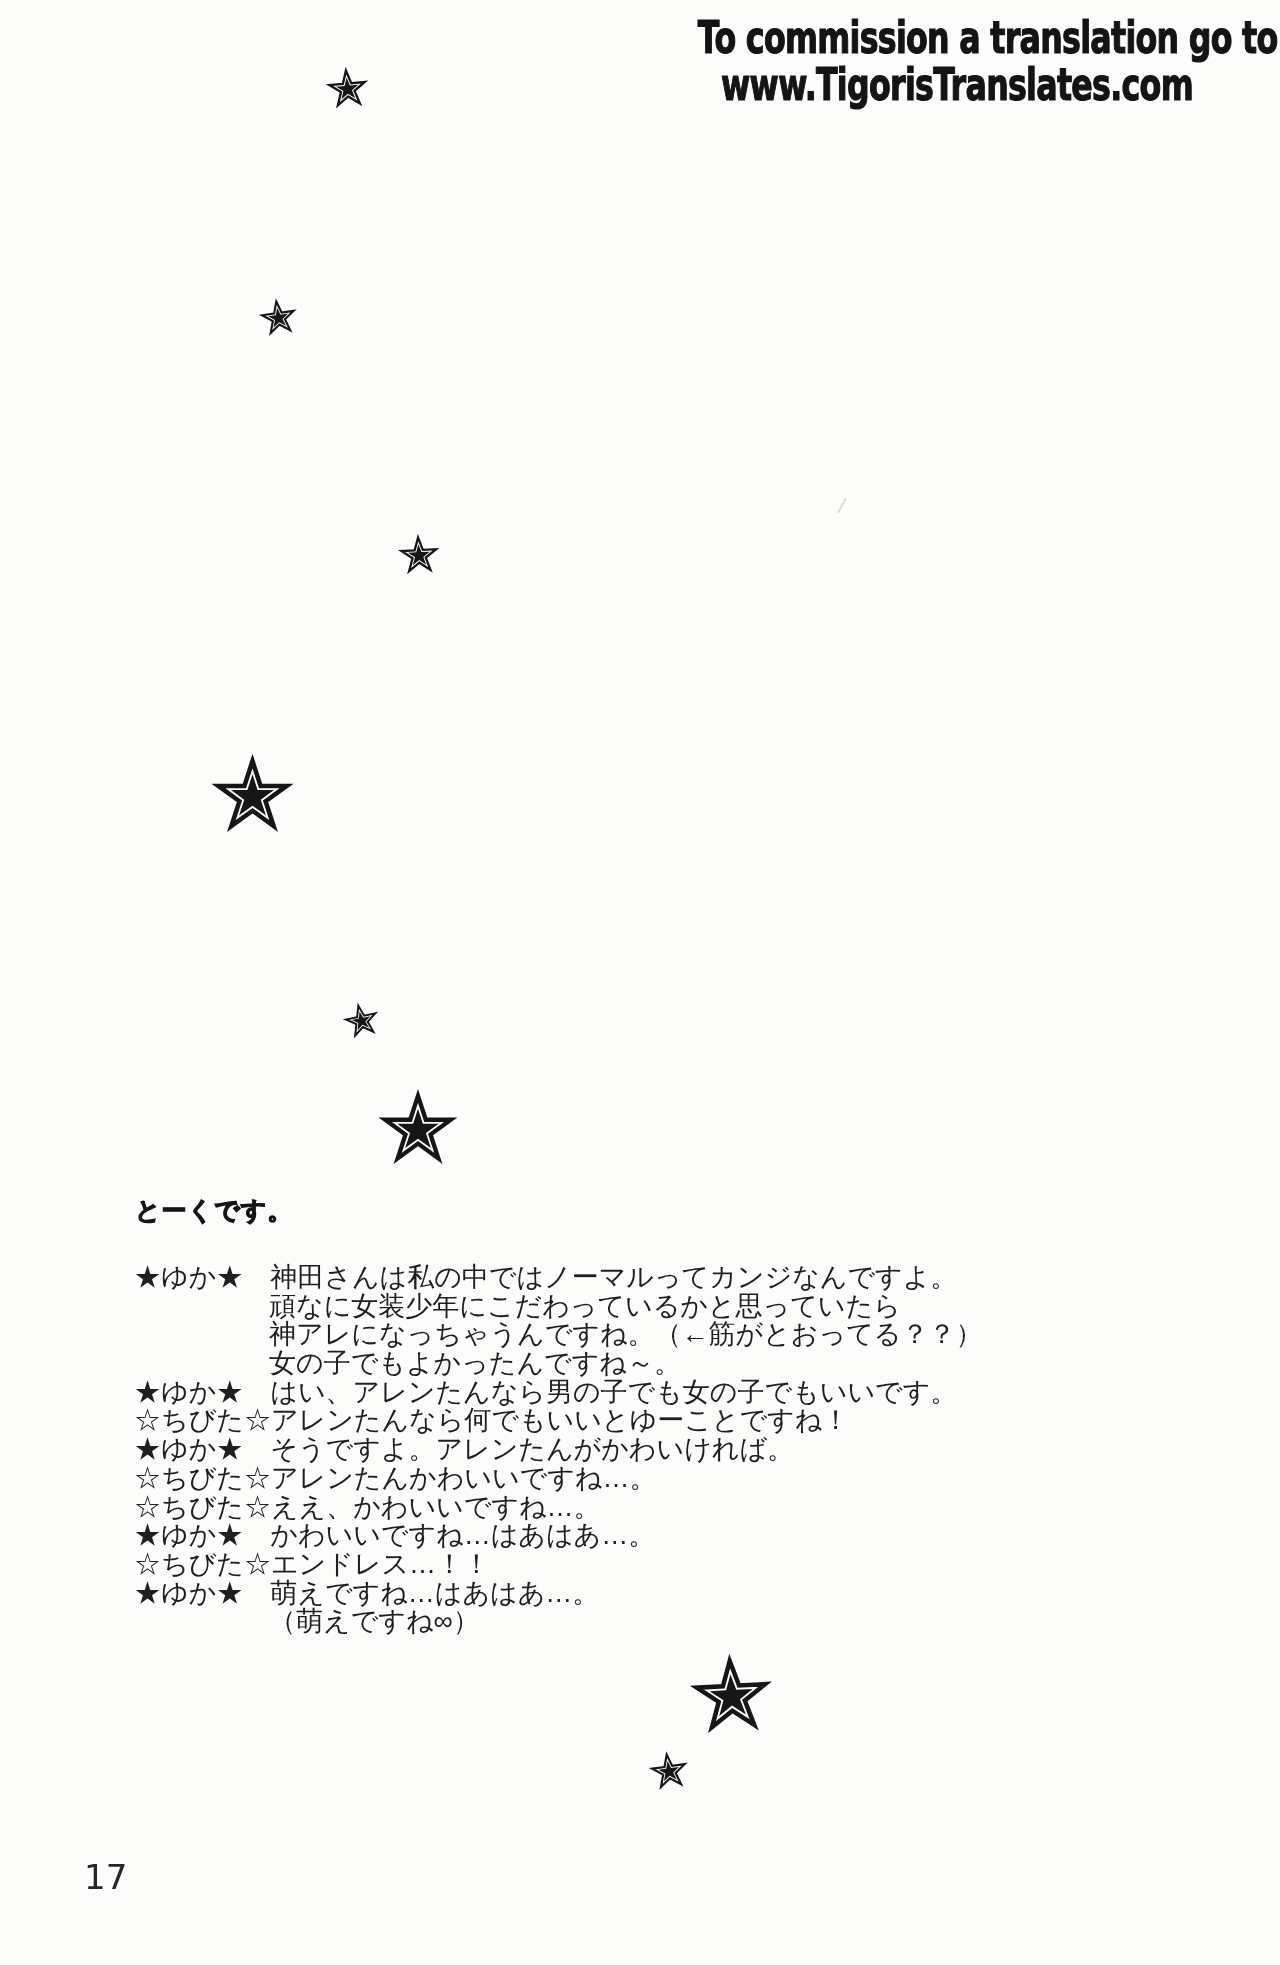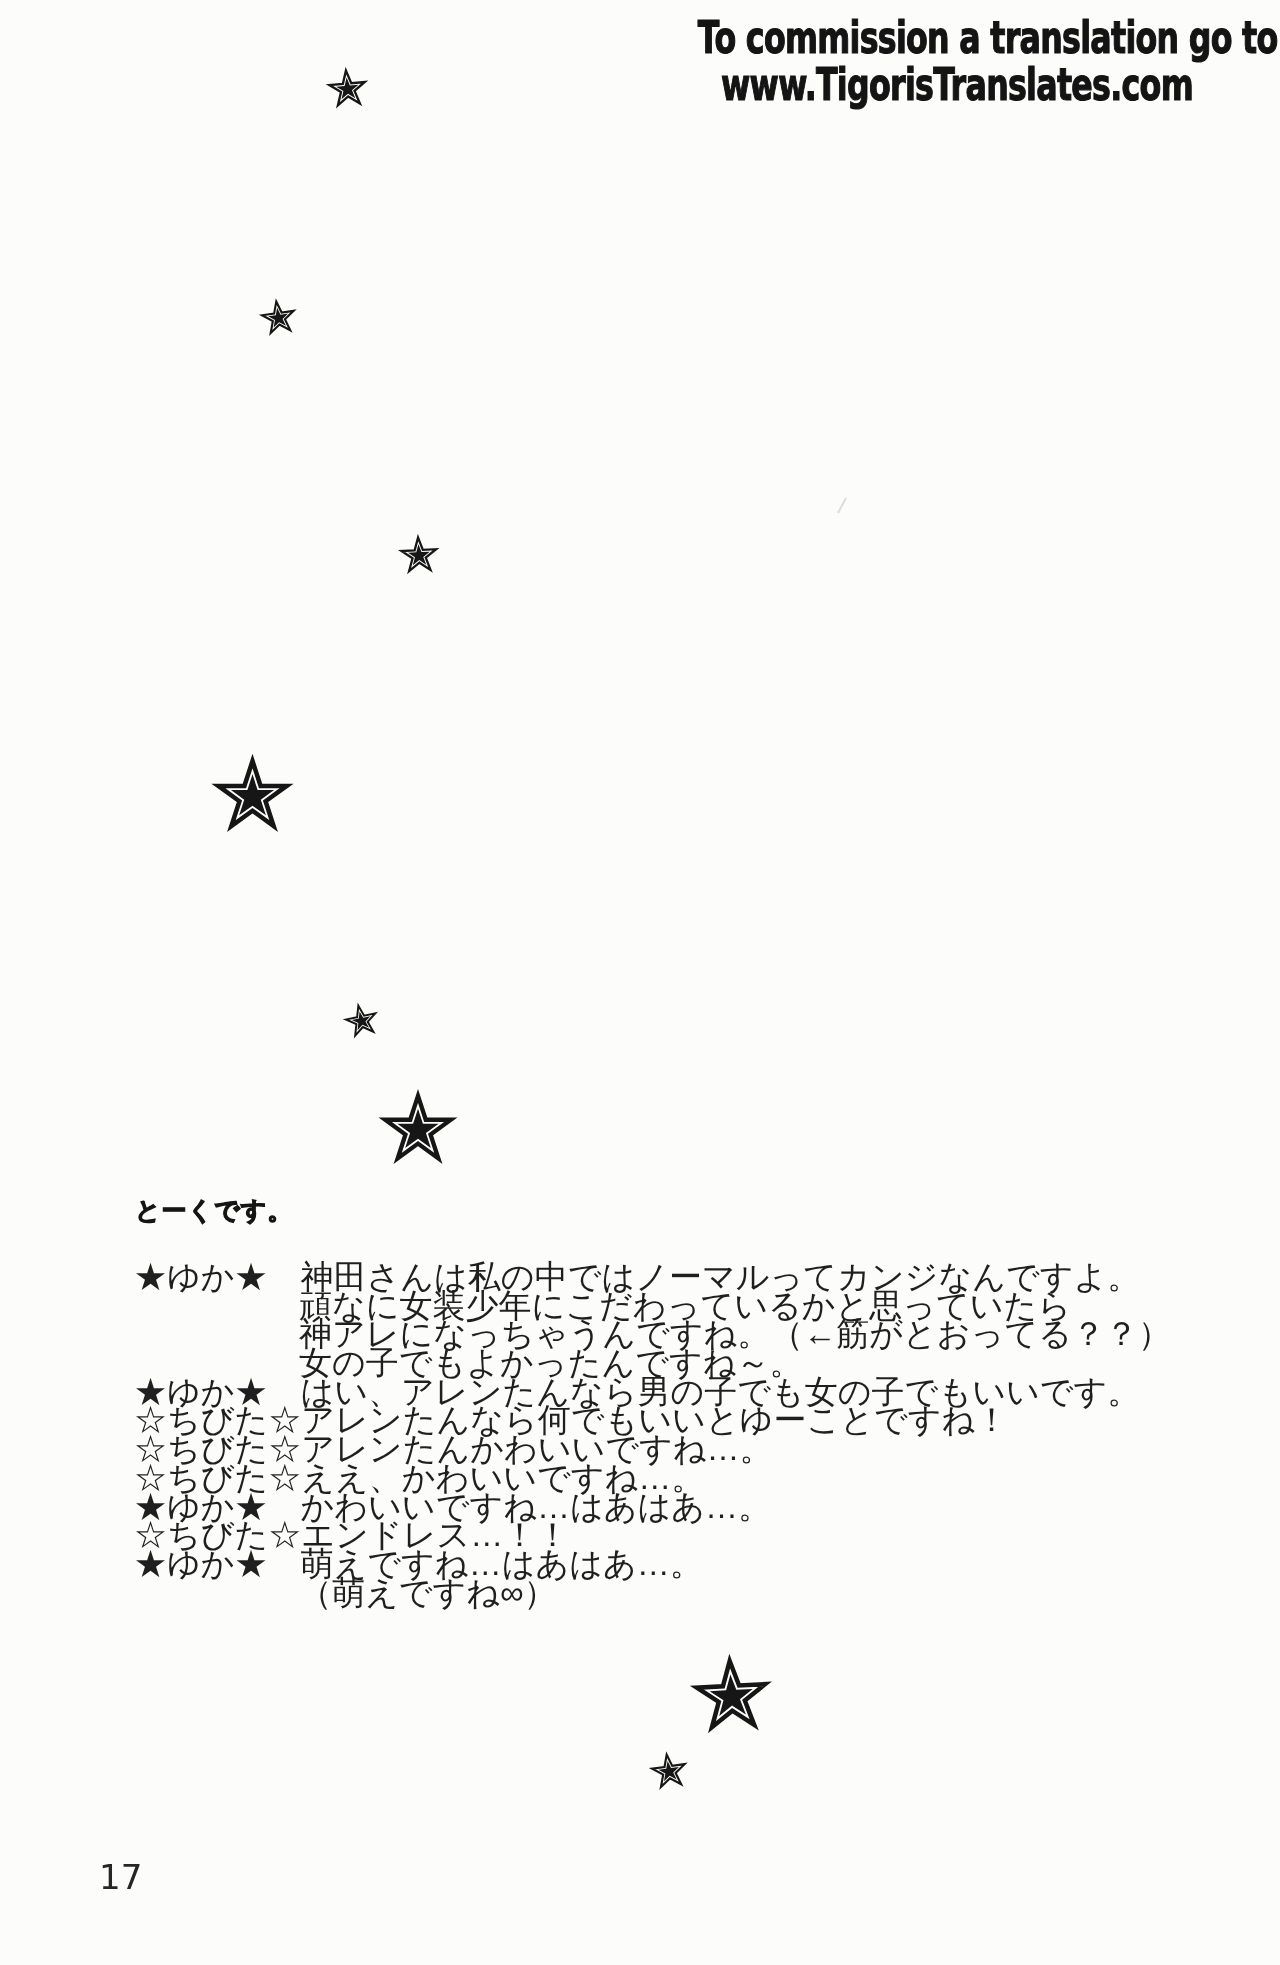--- a/index.html
+++ b/index.html
@@ -47,30 +47,30 @@
     line-height:36px;
     font-weight:900;
     letter-spacing:1px;
     color:#151515;
     -webkit-text-stroke:1.1px #151515;
     white-space:nowrap;
   }
   .talk{
     position:absolute;
     left:134px;top:1263px;
-    font-size:33px;
+    font-size:27px;
     line-height:28.7px;
     color:#1f1f1f;
     white-space:nowrap;
   }
   .talk-line{height:28.7px;}
   
   .page-number{
     position:absolute;
-    left:99px;top:1857px;
+    left:84px;top:1857px;
     font-size:34px;
     color:#262626;
     font-family:"DejaVu Sans", sans-serif;
   }
   
   .scratch{
     position:absolute;
     left:841px;top:497px;
     width:2px;height:17px;
     background:#c2c2c0;
@@ -125,20 +125,21 @@
 
   <h1 class="talk-heading">とーくです。</h1>
 
   <div class="talk">
     <div class="talk-line">★ゆか★　神田さんは私の中ではノーマルってカンジなんですよ。</div>
     <div class="talk-line">　　　　　頑なに女装少年にこだわっているかと思っていたら</div>
     <div class="talk-line">　　　　　神アレになっちゃうんですね。（←筋がとおってる？？）</div>
     <div class="talk-line">　　　　　女の子でもよかったんですね～。</div>
     <div class="talk-line">★ゆか★　はい、アレンたんなら男の子でも女の子でもいいです。</div>
     <div class="talk-line">☆ちびた☆アレンたんなら何でもいいとゆーことですね！</div>
+    <div class="talk-line">★ゆか★　そうですよ。アレンたんがかわいければ。</div>
     <div class="talk-line">☆ちびた☆アレンたんかわいいですね…。</div>
     <div class="talk-line">☆ちびた☆ええ、かわいいですね…。</div>
     <div class="talk-line">★ゆか★　かわいいですね…はあはあ…。</div>
     <div class="talk-line">☆ちびた☆エンドレス…！！</div>
     <div class="talk-line">★ゆか★　萌えですね…はあはあ…。</div>
     <div class="talk-line">　　　　　（萌えですね∞）</div>
   </div>
 
   <div class="page-number">17</div>
 

